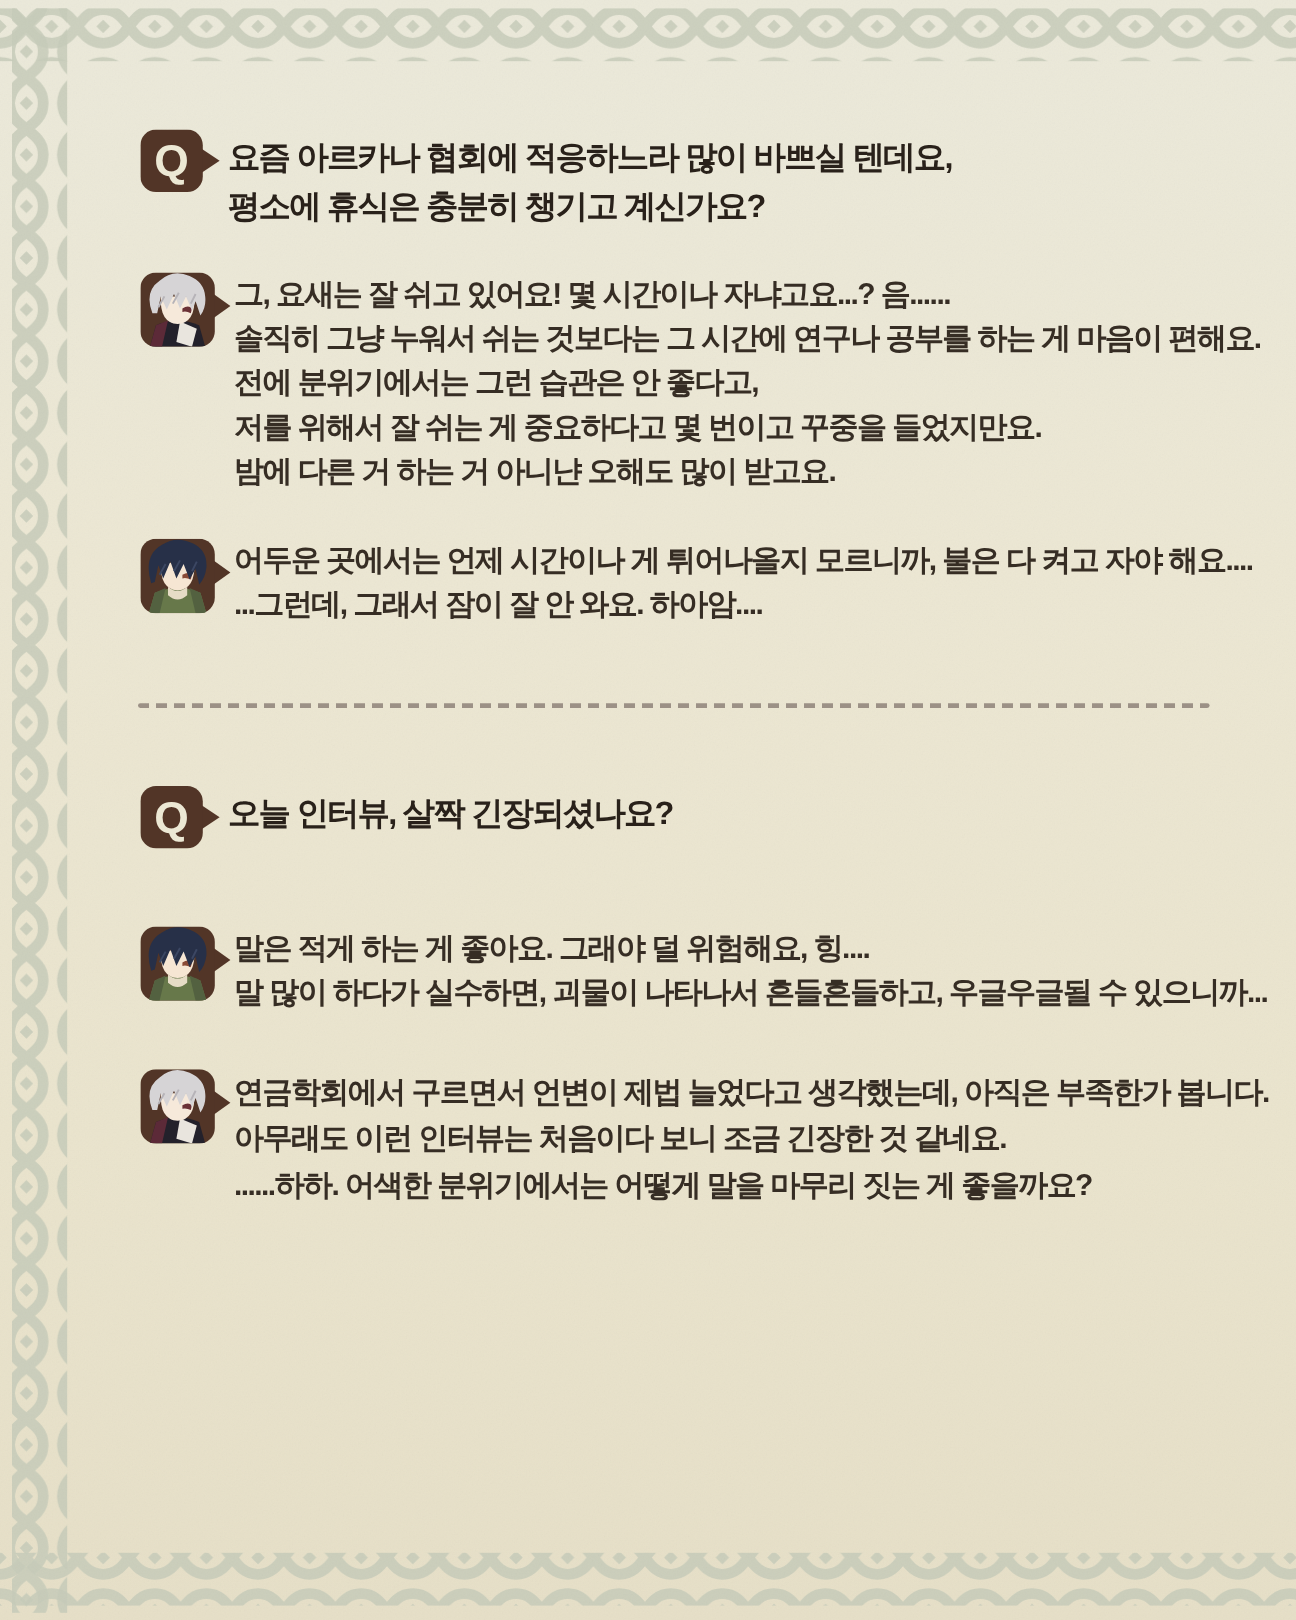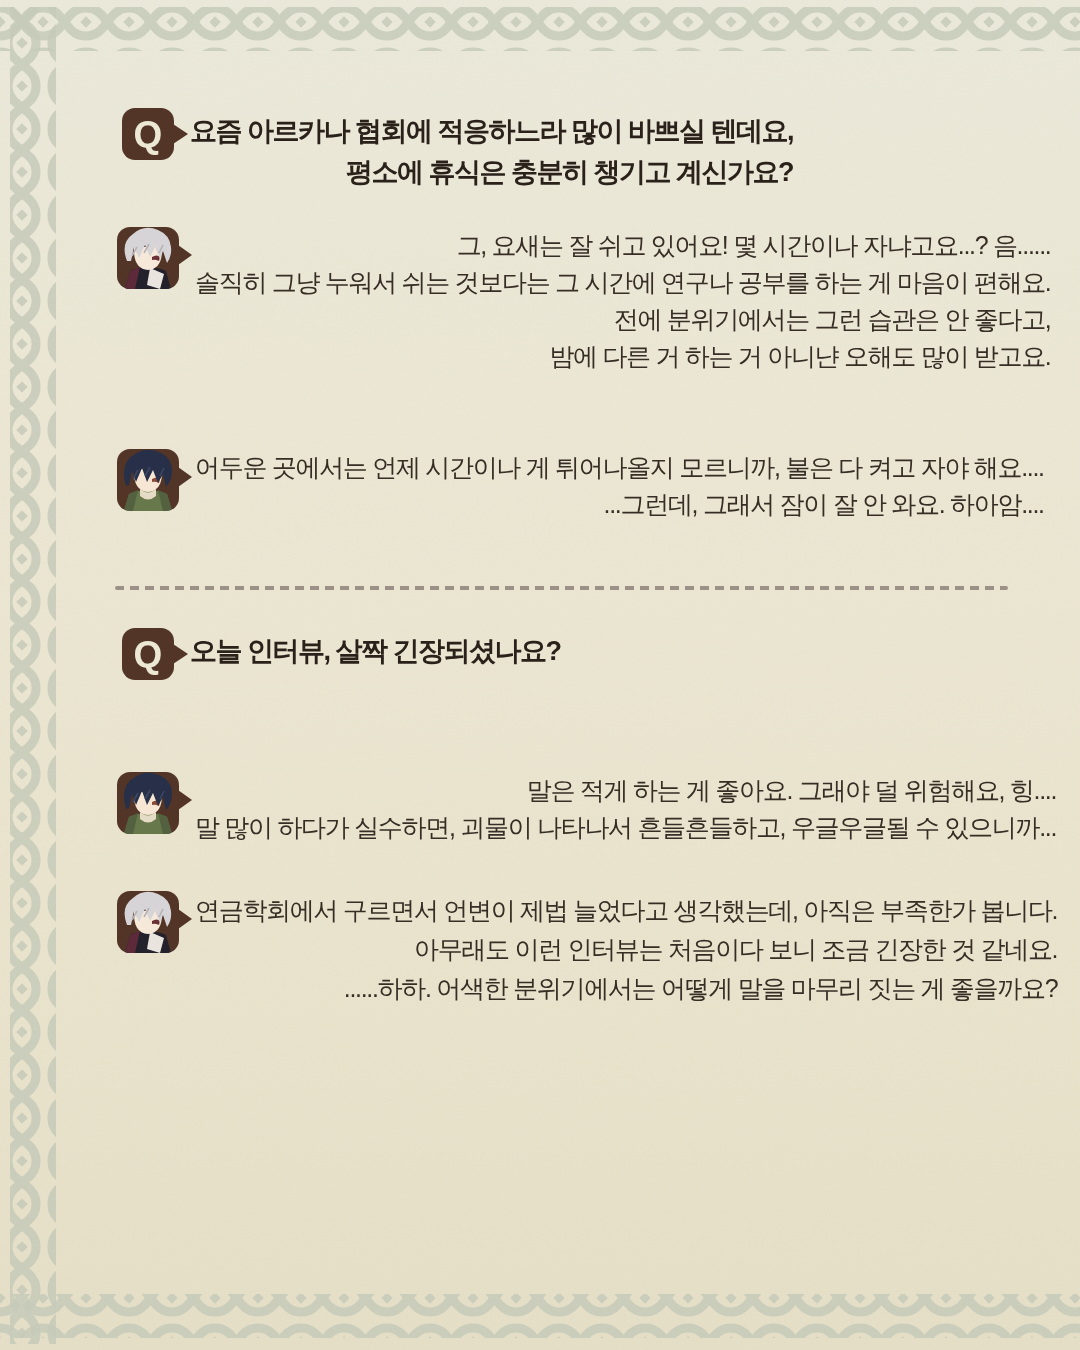--- a/index.html
+++ b/index.html
@@ -3,34 +3,33 @@
 <meta charset="utf-8">
 <style>
   html,body{margin:0;padding:0;background:#d8d2c0;}
   .page{
     position:relative;
     width:1080px;height:1350px;
     margin:0 auto;
     overflow:hidden;
     background:linear-gradient(180deg,#ebe9da 0%,#ece7d3 35%,#eae4cd 70%,#e6dfc7 100%);
     font-family:"Liberation Sans","DejaVu Sans",sans-serif;
-    text-align:right;
   }
   .bg-svg{position:absolute;left:0;top:0;width:1080px;height:1350px;pointer-events:none;}
   .block{position:absolute;left:117px;display:flex;align-items:flex-start;}
   .icon-col{flex:0 0 73px;}
   .q-icon-col{flex:0 0 73px;}
   .q-lines{padding-top:3px;}
   .q-line{
     font-size:27px;font-weight:800;line-height:41px;white-space:nowrap;
     color:#29211a;letter-spacing:-1.5px;
   }
   .a-lines{padding-top:0;}
   .a-line{
-    font-size:25px;font-weight:400;line-height:37px;white-space:nowrap;
+    font-size:25px;font-weight:700;line-height:37px;white-space:nowrap;
     color:#362d24;letter-spacing:-1.3px;
   }
   .a-lines.wide .a-line{line-height:39px;}
   .divider{
     position:absolute;left:115px;top:586px;width:893px;height:4px;
     background:repeating-linear-gradient(90deg,#9c9186 0 9px,transparent 9px 15px);
     border-radius:2px;
   }
 </style>
 </head>
@@ -126,39 +125,40 @@
   <div class="block" style="top:227px">
     <div class="icon-col">
       <svg width="78" height="62" viewBox="0 0 78 62">
           <use href="#avatar-silver"></use>
         </svg>
     </div>
     <div class="a-lines">
       <div class="a-line">그, 요새는 잘 쉬고 있어요! 몇 시간이나 자냐고요...? 음......</div>
       <div class="a-line">솔직히 그냥 누워서 쉬는 것보다는 그 시간에 연구나 공부를 하는 게 마음이 편해요.</div>
       <div class="a-line">전에 분위기에서는 그런 습관은 안 좋다고,</div>
+      <div class="a-line">저를 위해서 잘 쉬는 게 중요하다고 몇 번이고 꾸중을 들었지만요.</div>
       <div class="a-line">밤에 다른 거 하는 거 아니냔 오해도 많이 받고요.</div>
     </div>
   </div>
 
   <div class="block" style="top:449px">
     <div class="icon-col">
       <svg width="78" height="62" viewBox="0 0 78 62">
           <use href="#avatar-dark"></use>
         </svg>
     </div>
     <div class="a-lines">
       <div class="a-line">어두운 곳에서는 언제 시간이나 게 튀어나올지 모르니까, 불은 다 켜고 자야 해요....</div>
       <div class="a-line">...그런데, 그래서 잠이 잘 안 와요. 하아암....</div>
     </div>
   </div>
 
   <div class="divider"></div>
 
-  <div class="block" style="top:628px">
+  <div class="block" style="top:655px">
     <div class="q-icon-col">
       <svg width="68" height="52" viewBox="0 0 68 52">
           <use href="#q-badge"></use>
         </svg>
     </div>
     <div class="q-lines">
       <div class="q-line">오늘 인터뷰, 살짝 긴장되셨나요?</div>
     </div>
   </div>
 

